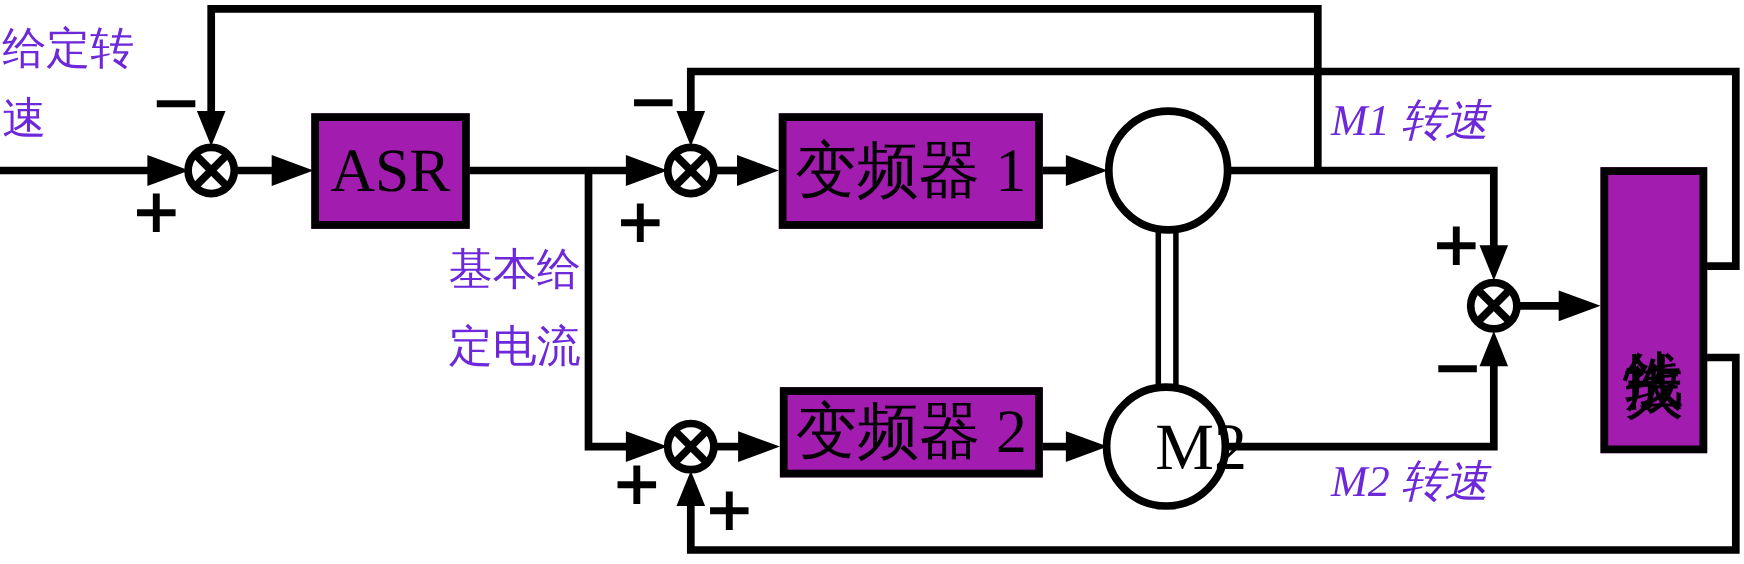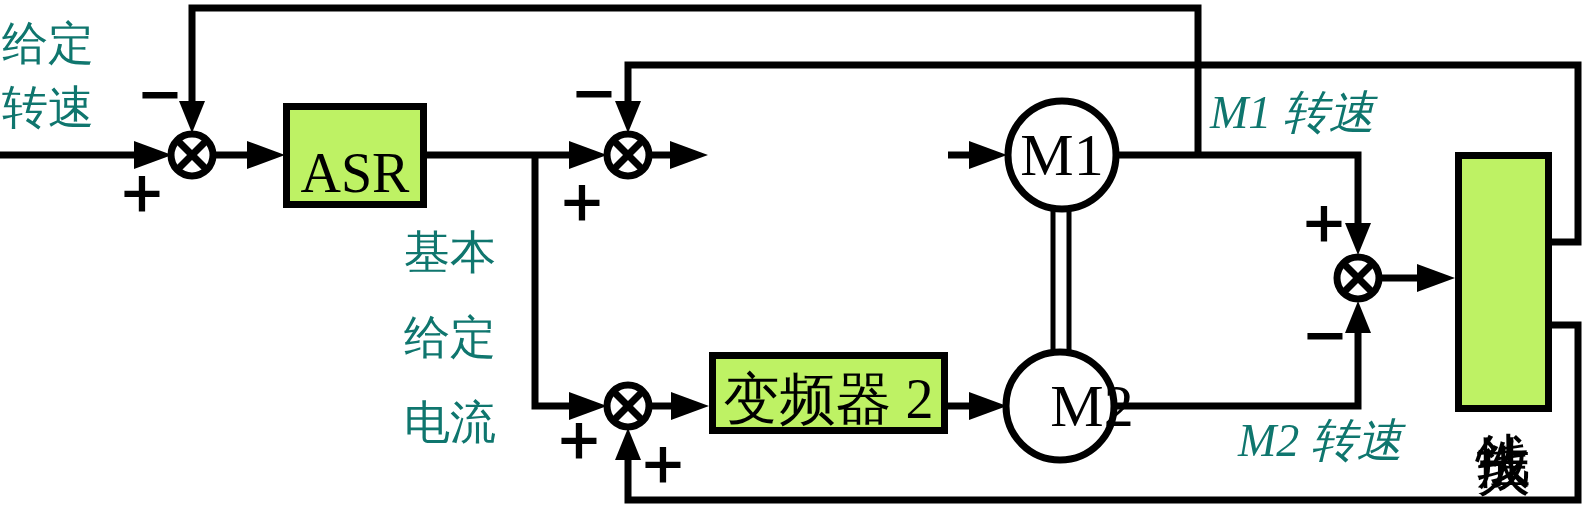--- a/index.html
+++ b/index.html
@@ -9,43 +9,43 @@
     background:#ffffff;
     color:#000;
     font-family:"Liberation Serif","DejaVu Serif",serif;
     overflow:hidden;
   }
   #wires{position:absolute;left:0;top:0;}
   .block{
     position:absolute;
     border:7px solid #000;
     box-sizing:border-box;
-    background:#bef264;
-    display:flex;align-items:flex-end;justify-content:center;
+    background:#a21caf;
+    display:flex;align-items:center;justify-content:center;
   }
   .block-label{
     font-size:56px;
     line-height:1;
     white-space:pre;
     color:#000;
   }
   .vtext{
     writing-mode:vertical-rl;
     text-orientation:upright;
     letter-spacing:4px;
     font-size:54px;
   }
   .lbl{
     position:absolute;
-    font-size:46px;
-    color:#0f766e;
+    font-size:40px;
+    color:#6d28d9;
     line-height:1.18;
   }
   .wrap2{width:128px;top:12px;left:2px;word-break:break-all;line-height:64px;}
-  .wrap3{width:124px;top:210px;left:404px;word-break:break-all;line-height:85px;}
+  .wrap3{width:124px;top:210px;left:404px;word-break:break-all;line-height:70px;text-align:right;}
   .nowrap{white-space:nowrap;font-style:italic;}
   .sign{
     position:absolute;
     font-size:56px;
     font-weight:700;
     transform:translate(-50%,-50%);
     line-height:1;
     font-family:"DejaVu Serif","Liberation Serif",serif;
   }
   .motor-label{
@@ -123,36 +123,38 @@
 
       <circle cx="1062" cy="155" r="54"></circle>
       <circle cx="1060" cy="406" r="54"></circle>
     </g>
   </svg>
 
   <div class="block" style="left:283px;top:103px;width:144px;height:105px;">
     <span class="block-label">ASR</span>
   </div>
 
+  <div class="block" style="left:708px;top:103px;width:240px;height:105px;">
+    <span class="block-label">变频器 1</span>
+  </div>
 
   <div class="block" style="left:709px;top:352px;width:239px;height:82px;">
     <span class="block-label">变频器 2</span>
   </div>
 
   <div class="block" style="left:1455px;top:152px;width:97px;height:260px;">
     <span class="block-label vtext">线性放大</span>
   </div>
 
-  <span class="motor-label" style="left:1062px;top:155px;">M1</span>
   <span class="motor-label" style="left:1092px;top:406px;">M2</span>
 
   <div class="lbl wrap2">给定转速</div>
   <div class="lbl wrap3">基本给定电流</div>
   <div class="lbl nowrap" style="left:1210px;top:86px;">M1 转速</div>
-  <div class="lbl nowrap" style="left:1210px;top:414px;margin-left:28px;">M2 转速</div>
+  <div class="lbl nowrap" style="left:1210px;top:414px;">M2 转速</div>
 
   <span class="sign" style="left:160px;top:93px;">−</span>
   <span class="sign" style="left:142px;top:192px;">+</span>
   <span class="sign" style="left:594px;top:92px;">−</span>
   <span class="sign" style="left:582px;top:201px;">+</span>
   <span class="sign" style="left:579px;top:439px;">+</span>
   <span class="sign" style="left:663px;top:463px;">+</span>
   <span class="sign" style="left:1324px;top:222px;">+</span>
   <span class="sign" style="left:1325px;top:334px;">−</span>
 

